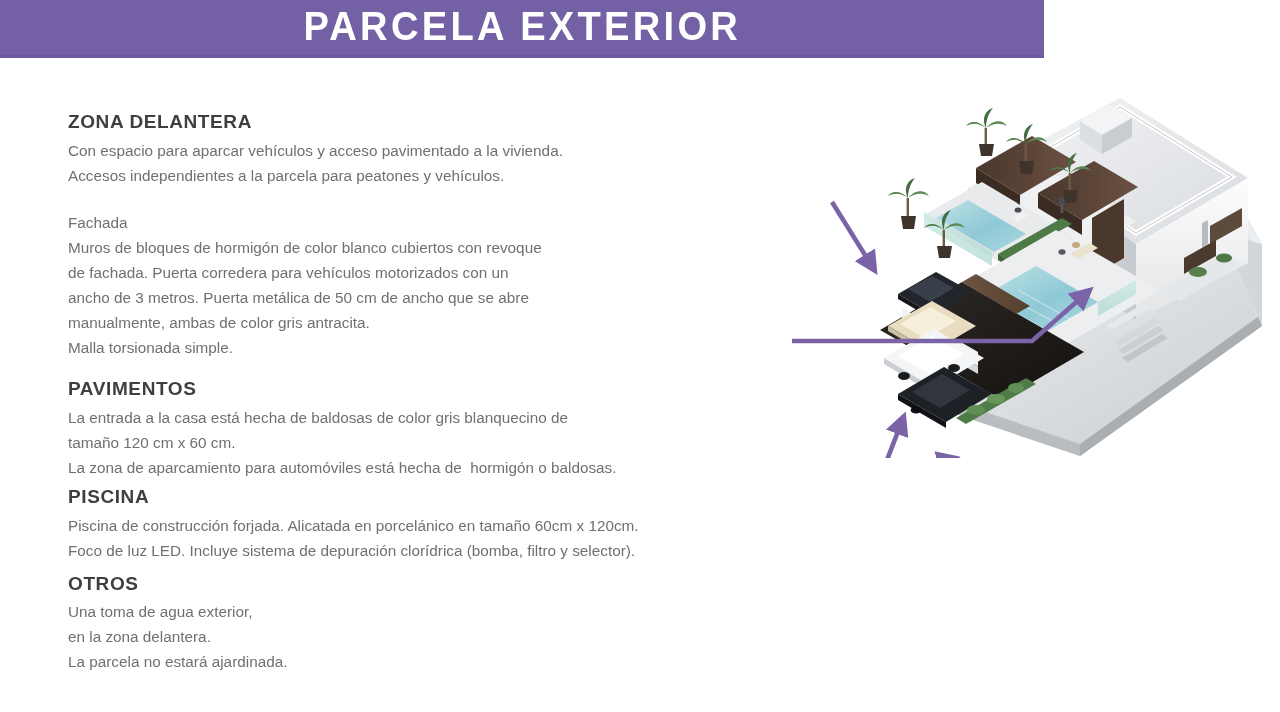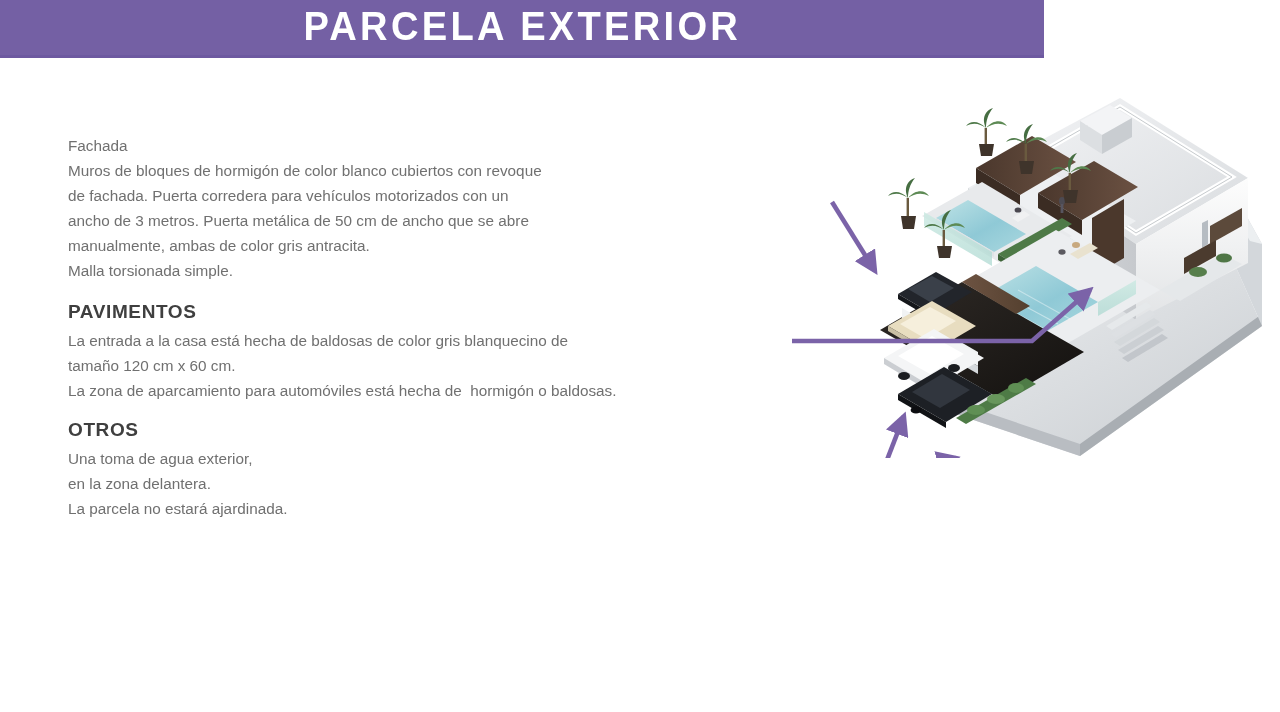--- a/index.html
+++ b/index.html
@@ -100,20 +100,25 @@
 <body>
 
 <div class="header-banner">
   <div class="header-title">PARCELA EXTERIOR</div>
 </div>
 
 <div class="content-area">
 
   <div class="text-column">
 
+    <div class="spec-section">
+      <h2 class="section-heading">ZONA DELANTERA</h2>
+      <p class="section-body">Con espacio para aparcar vehículos y acceso pavimentado a la vivienda.
+Accesos independientes a la parcela para peatones y vehículos.</p>
+    </div>
 
     <div class="sec-gap-lg"></div>
 
     <div class="spec-section">
       <p class="section-body">Fachada
 Muros de bloques de hormigón de color blanco cubiertos con revoque
 de fachada. Puerta corredera para vehículos motorizados con un
 ancho de 3 metros. Puerta metálica de 50 cm de ancho que se abre
 manualmente, ambas de color gris antracita.
 Malla torsionada simple.</p>
@@ -123,20 +128,25 @@
 
     <div class="spec-section">
       <h2 class="section-heading">PAVIMENTOS</h2>
       <p class="section-body">La entrada a la casa está hecha de baldosas de color gris blanquecino de
 tamaño 120 cm x 60 cm.
 La zona de aparcamiento para automóviles está hecha de  hormigón o baldosas.</p>
     </div>
 
     <div class="sec-gap-xs"></div>
 
+    <div class="spec-section">
+      <h2 class="section-heading">PISCINA</h2>
+      <p class="section-body">Piscina de construcción forjada. Alicatada en porcelánico en tamaño 60cm x 120cm.
+Foco de luz LED. Incluye sistema de depuración clorídrica (bomba, filtro y selector).</p>
+    </div>
 
     <div class="sec-gap-sm"></div>
 
     <div class="spec-section">
       <h2 class="section-heading">OTROS</h2>
       <p class="section-body">Una toma de agua exterior,
 en la zona delantera.
 La parcela no estará ajardinada.</p>
     </div>
 

